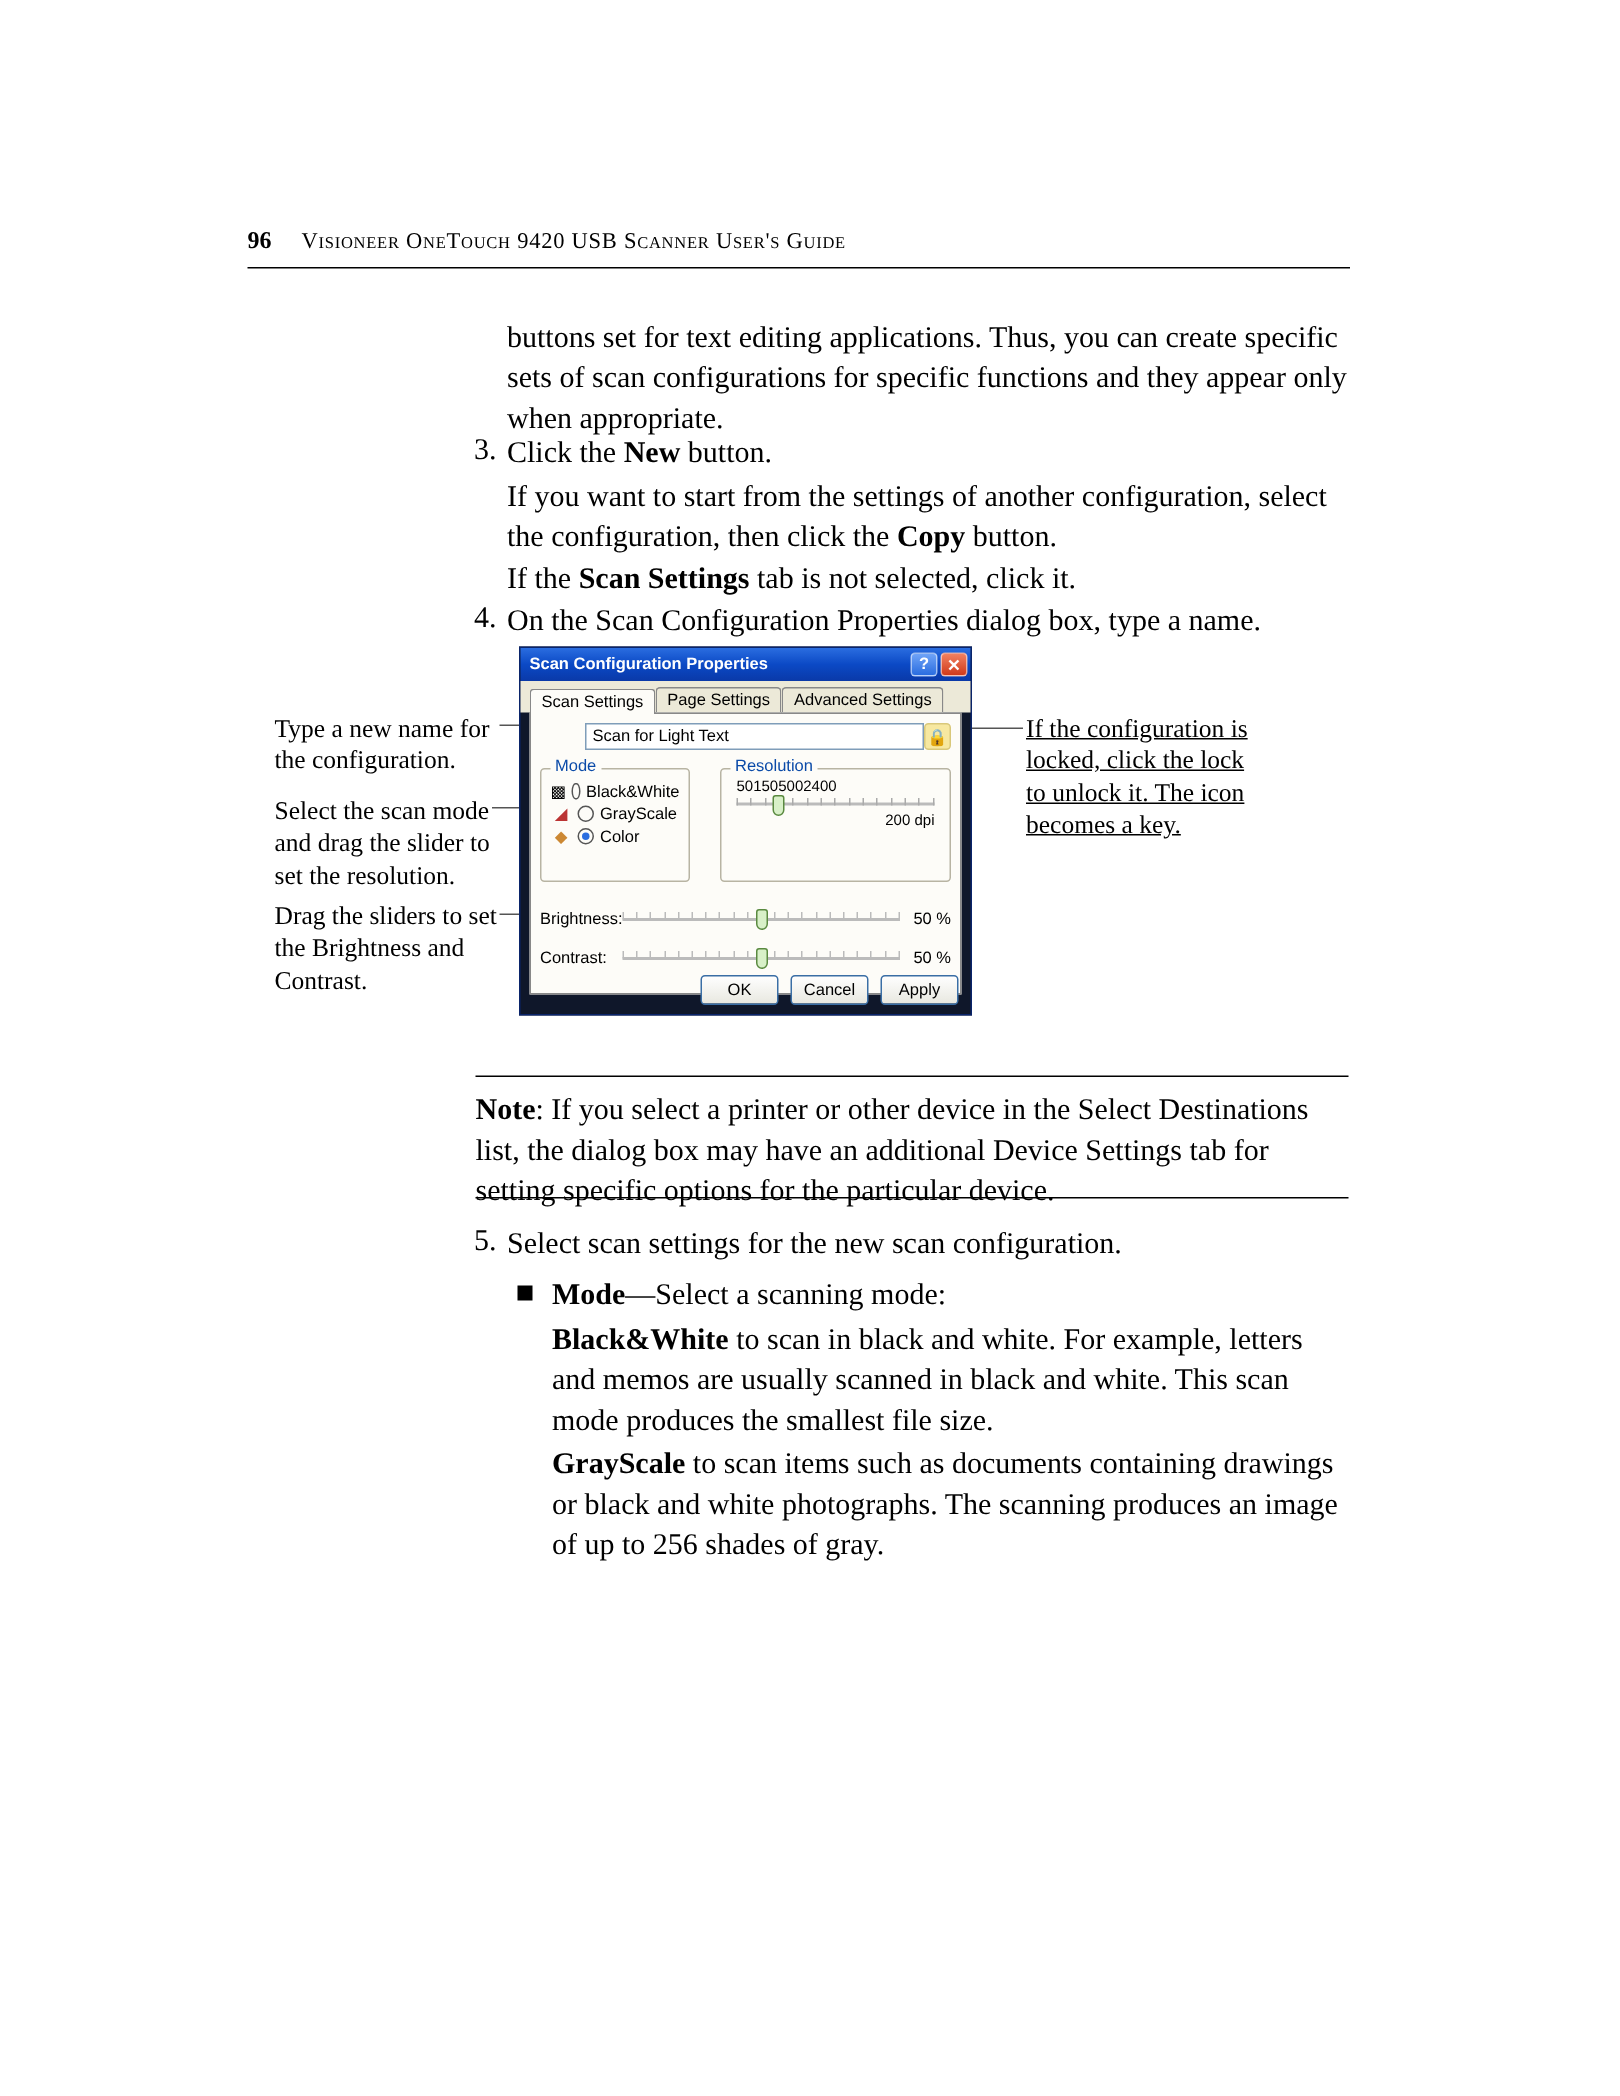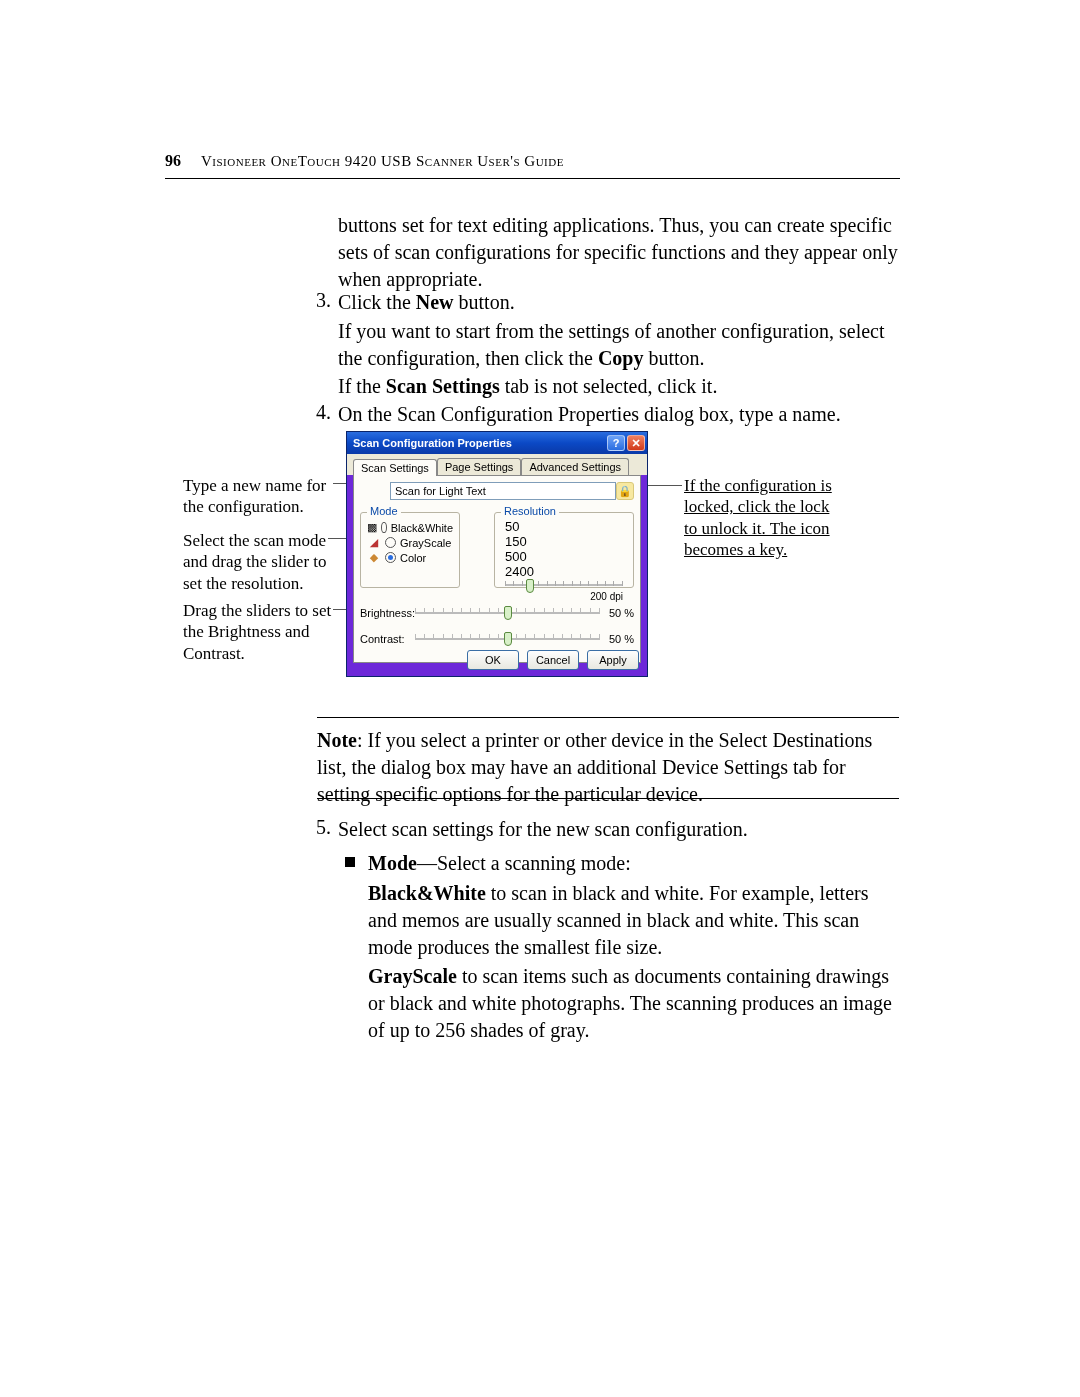--- a/index.html
+++ b/index.html
@@ -69,21 +69,21 @@
   }
 
   
   .dialog {
     position: absolute;
     left: 346px;
     top: 431px;
     width: 302px;
     height: 246px;
     border: 1px solid #0a246a;
-    background: #6d28d9;
+    background: #0f172a;
     font-family: Tahoma, Arial, sans-serif;
     font-size: 11px;
     color: #000;
   }
   .titlebar {
     height: 22px;
     background: linear-gradient(to bottom, #2a6de0 0%, #0b49c5 50%, #0a39a8 100%);
     color: #fff;
     display: flex;
     align-items: center;
@@ -162,23 +162,23 @@
   }
   .mode-row { display: flex; align-items: center; gap: 4px; margin: 2px 0; }
   .mode-icon { width: 14px; display: inline-flex; justify-content: center; }
   .radio {
     width: 11px; height: 11px; border: 1px solid #555; border-radius: 50%; display: inline-block; position: relative;
   }
   .radio.checked::after {
     content: ''; position: absolute; left: 2px; top: 2px; width: 5px; height: 5px; border-radius: 50%; background: #2a6de0;
   }
   .mode-group { position: absolute; left: 6px; top: 30px; width: 100px; }
-  .res-group  { position: absolute; left: 126px; top: 30px; right: 6px; padding-left: 14px; }
-
-  .ticks { display: flex; justify-content: flex-start; font-size: 13px; padding: 0 4px; flex-direction: column; }
+  .res-group  { position: absolute; left: 112px; top: 30px; right: 6px; padding-left: 14px; }
+
+  .ticks { display: flex; justify-content: flex-start; font-size: 10px; padding: 0 4px; }
   .slider-track {
     height: 8px;
     position: relative;
     margin: 2px 4px 0 4px;
   }
   .slider-track::before {
     content: '';
     position: absolute; left: 0; right: 0; top: 3px; height: 2px; background: #bbb;
   }
   .slider-tickrow {

